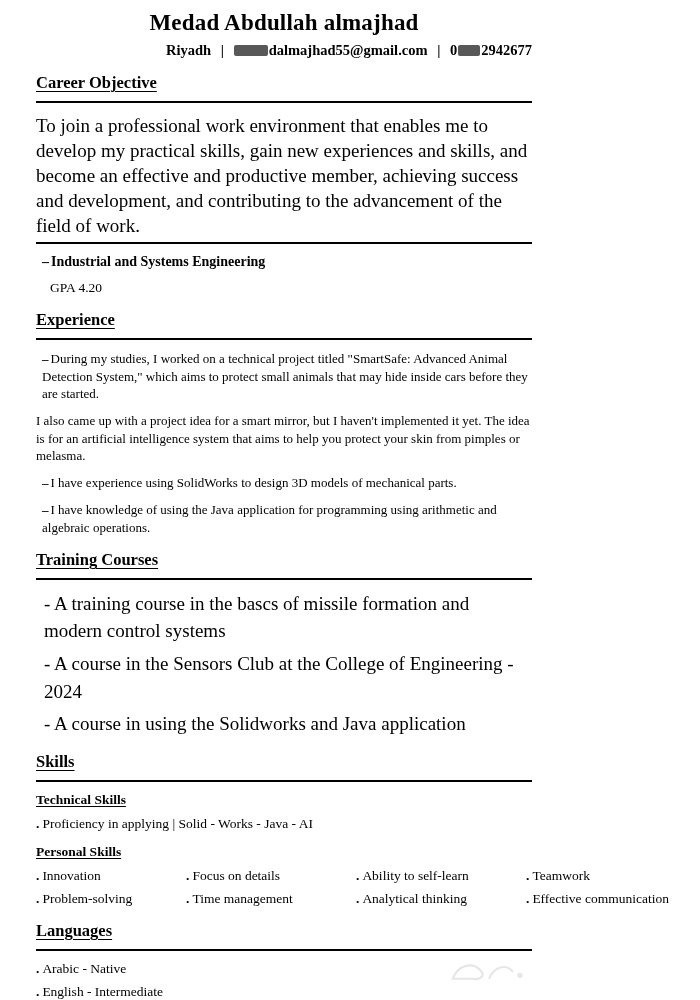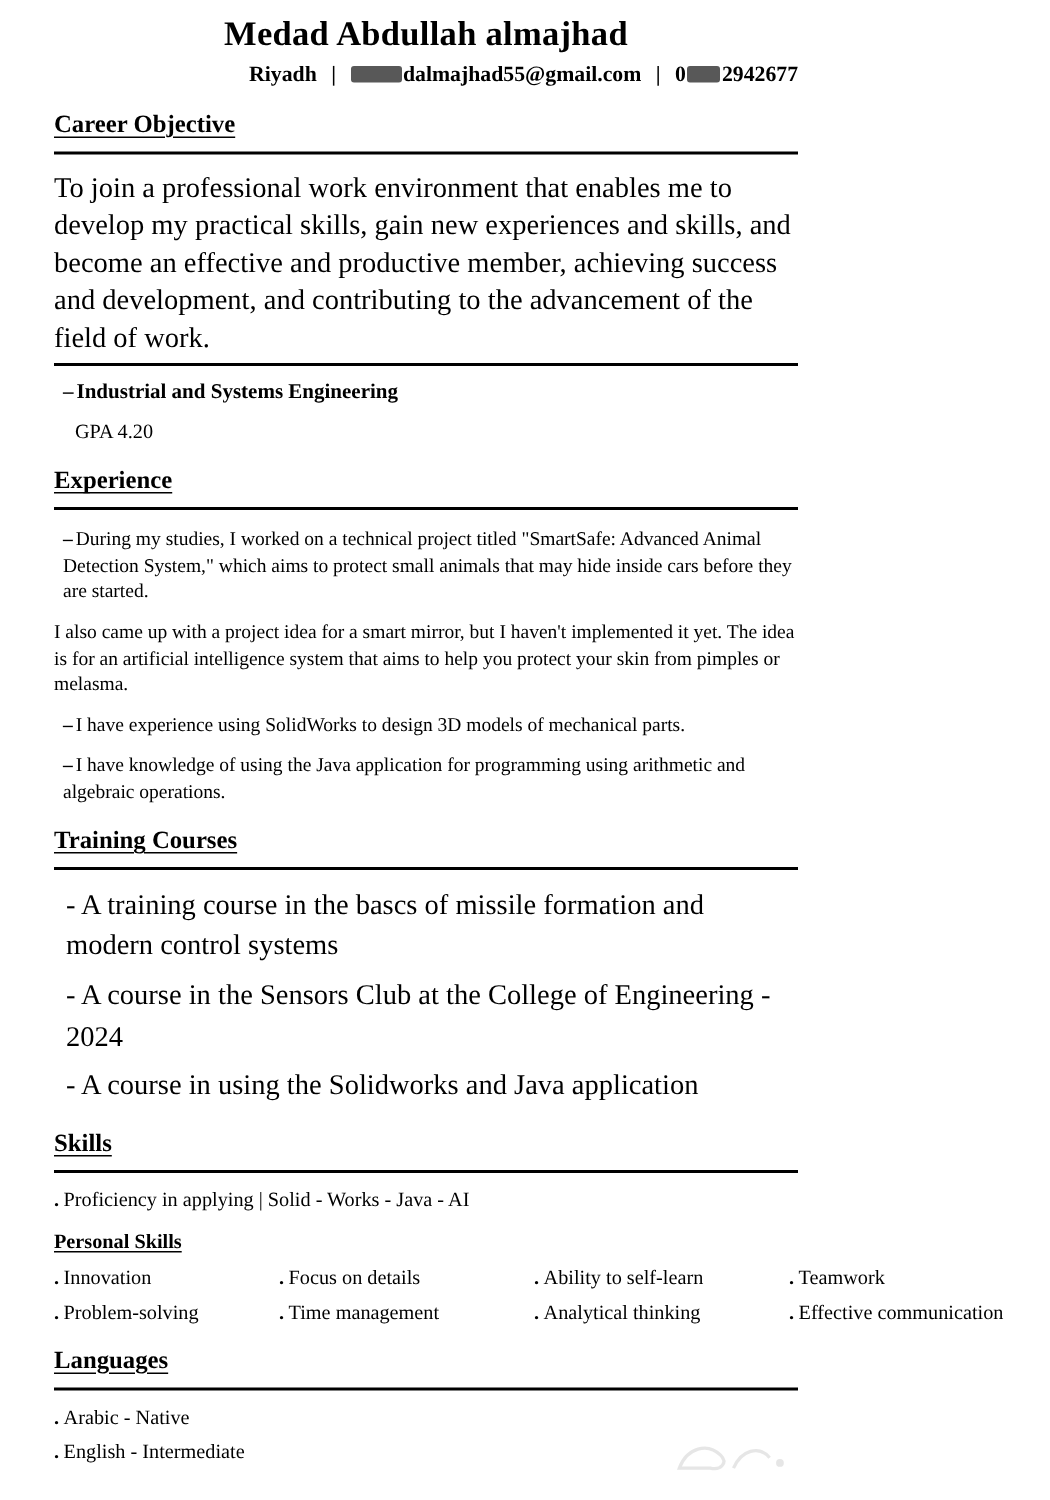--- a/index.html
+++ b/index.html
@@ -198,20 +198,21 @@
 
   <div class="section-title">Training Courses</div>
   <hr class="rule">
   <div class="course-item">- A training course in the bascs of missile formation and modern control systems</div>
   <div class="course-item">- A course in the Sensors Club at the College of Engineering - 2024</div>
   <div class="course-item">- A course in using the Solidworks and Java application</div>
 
   <div class="section-title">Skills</div>
   <hr class="rule">
 
+  <div class="sub-title">Technical Skills </div>
   <div class="skill-line">
     <span class="dot">.</span><span>Proficiency in applying | Solid - Works - Java - AI</span>
   </div>
 
   <div class="sub-title">Personal Skills</div>
   <div class="skills-grid">
     <span><span class="dot">.</span><span>Innovation</span></span>
     <span><span class="dot">.</span><span>Focus on details</span></span>
     <span><span class="dot">.</span><span>Ability to self-learn</span></span>
     <span><span class="dot">.</span><span>Teamwork</span></span>

